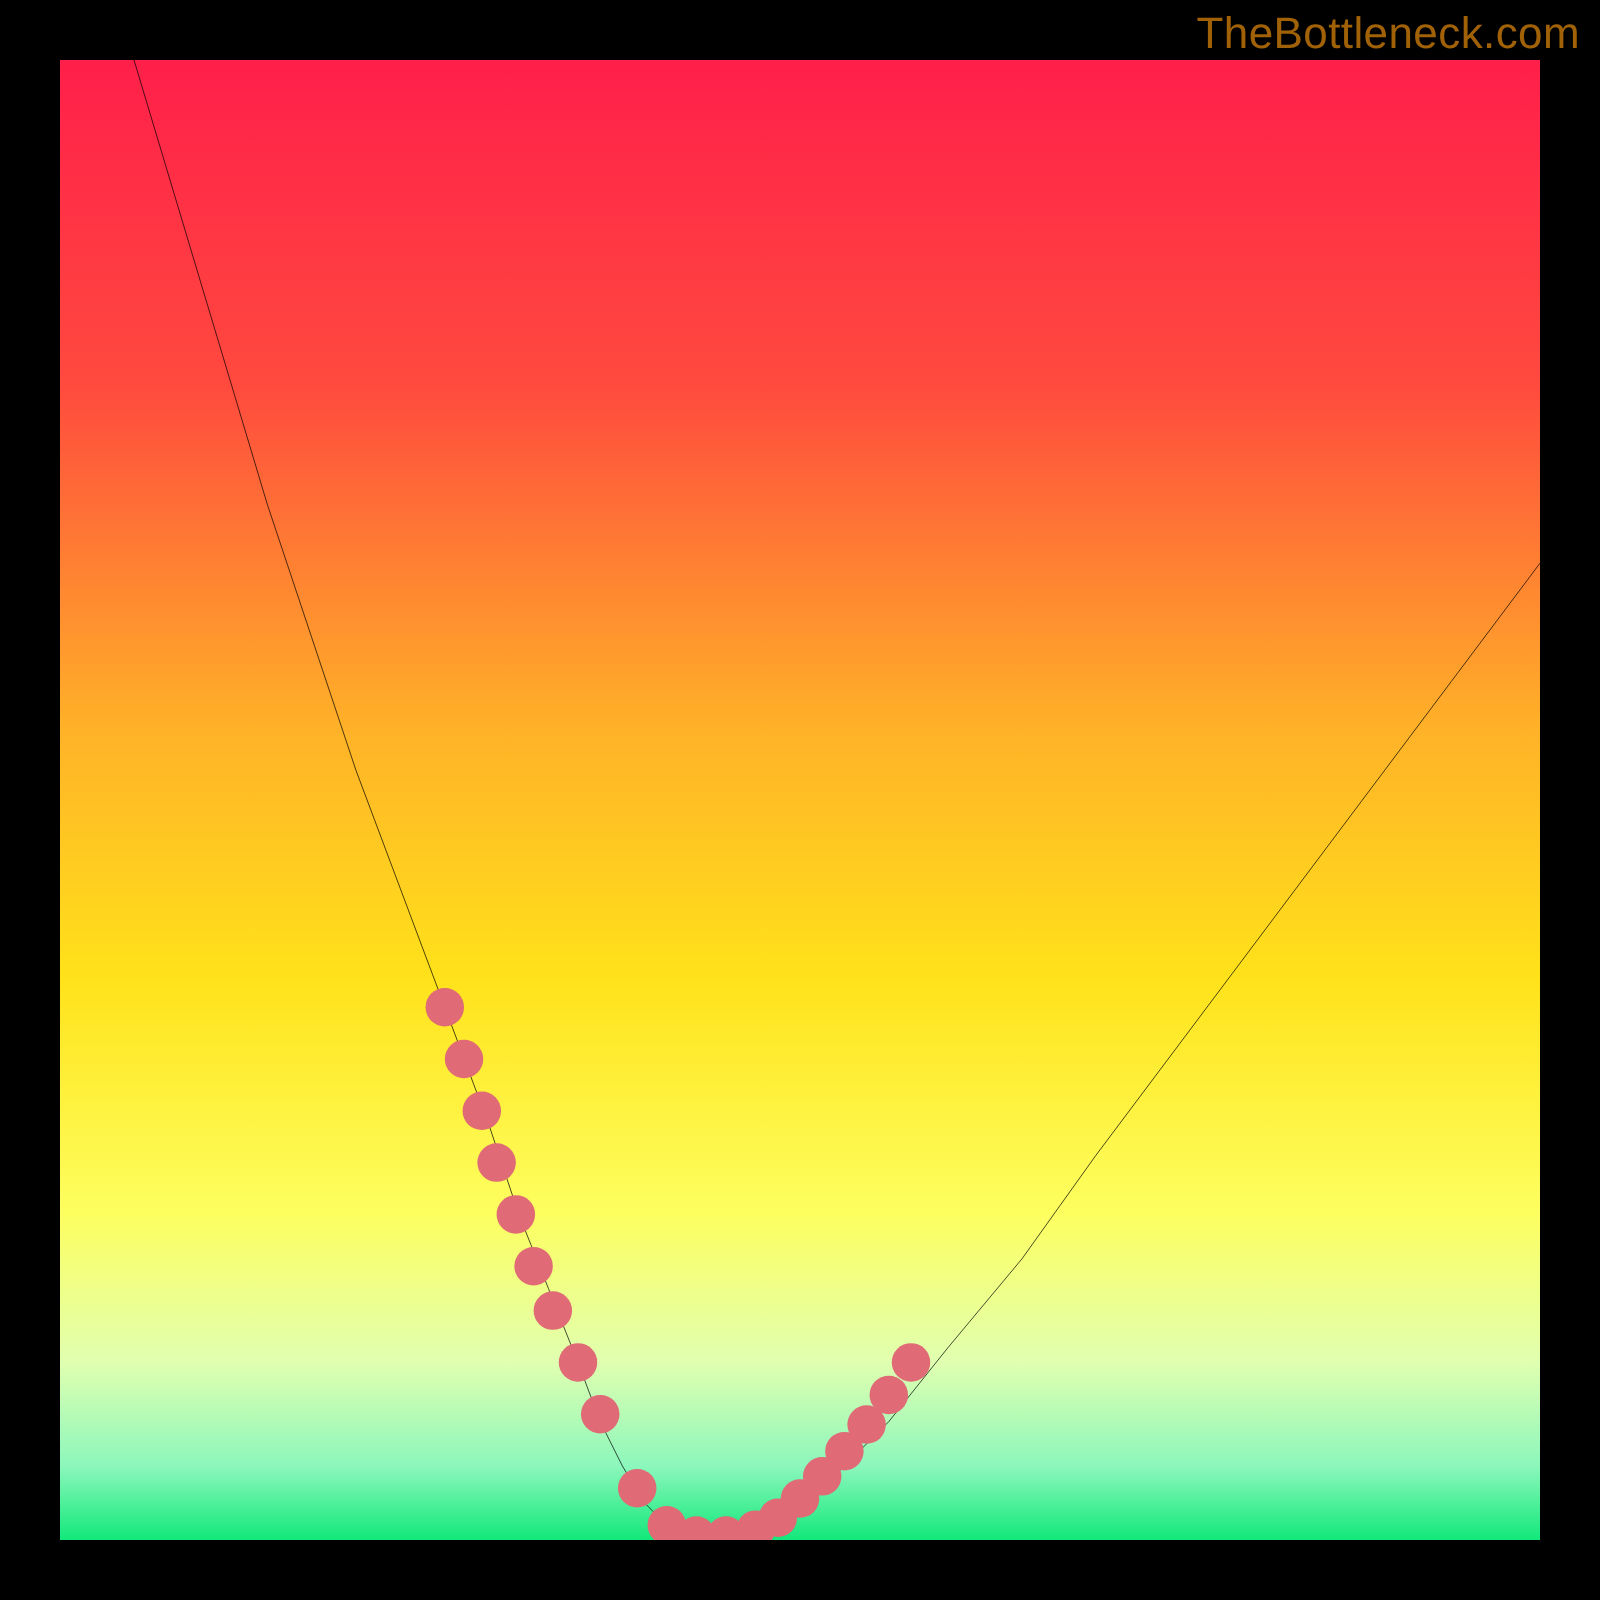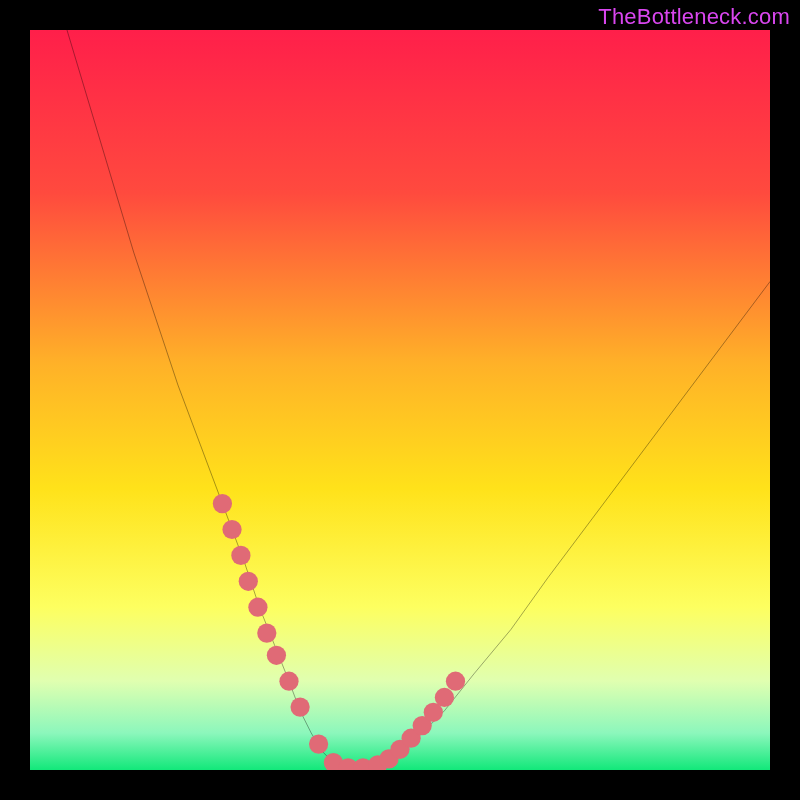--- a/index.html
+++ b/index.html
@@ -33,21 +33,21 @@
   .curve, .dots {
     position: absolute;
     left: 0; top: 0;
     width: 100%; height: 100%;
     pointer-events: none;
   }
   .watermark {
     position: absolute;
     top: 4px;
     right: 10px;
-    color: #d946ef;
+    color: #a16207;
     font-size: 22px;
     font-weight: 500;
     letter-spacing: 0.2px;
   }
 </style>
 </head>
 <body>
 
 <div class="frame">
   <div class="plot">

